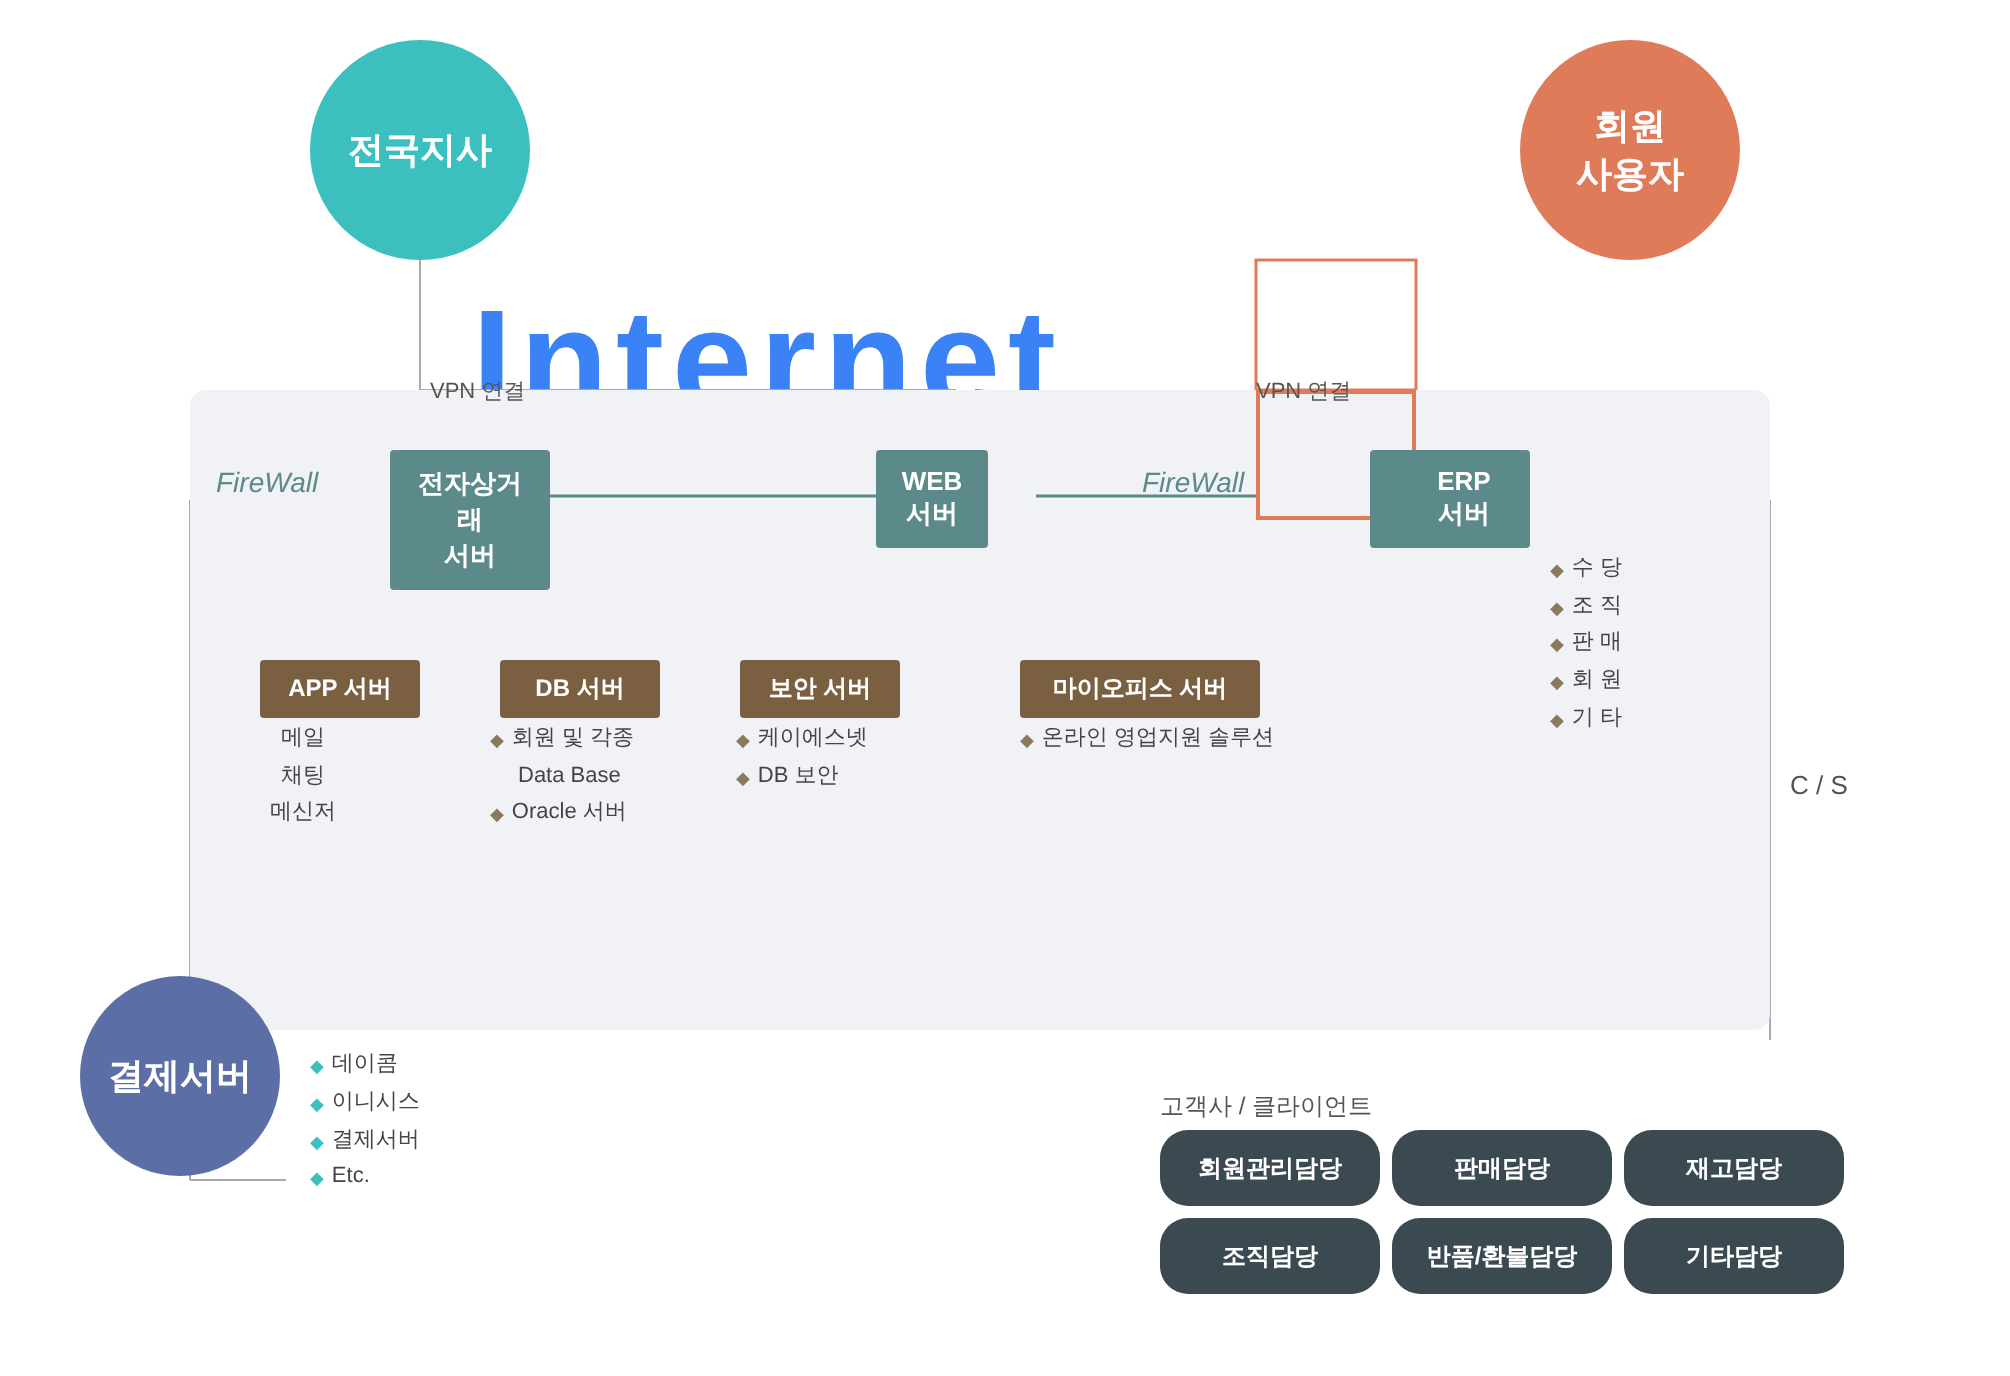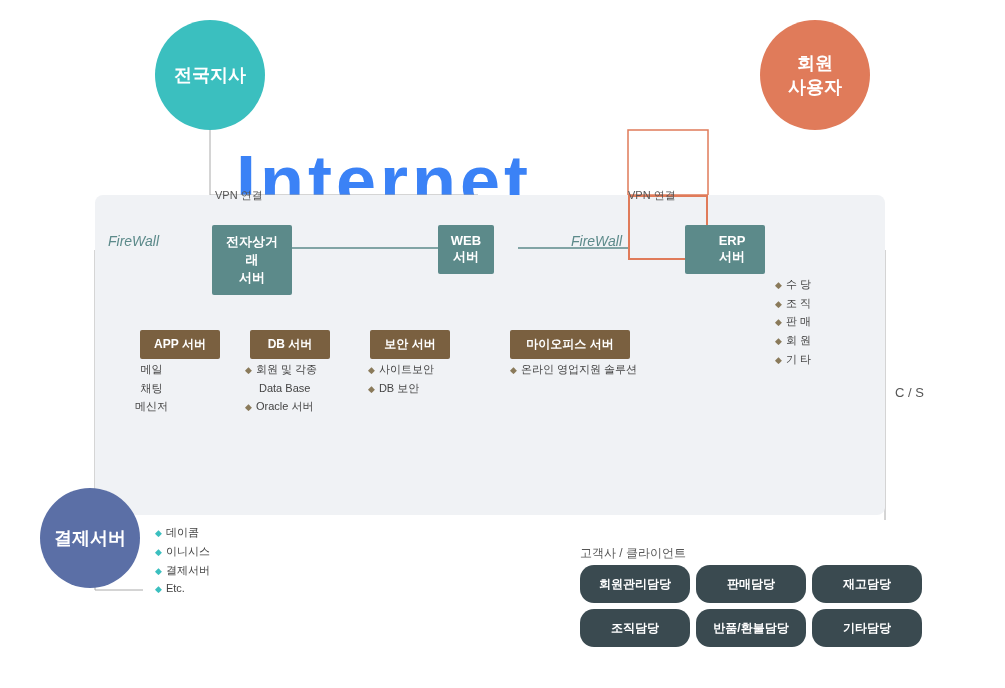--- a/index.html
+++ b/index.html
@@ -80,21 +80,21 @@
       font-size: 13px;
       font-weight: bold;
       text-align: center;
       padding: 8px 12px;
       border-radius: 2px;
       z-index: 5;
     }
 
     .server-denshi {
       top: 225px;
-      left: 212px;
+      left: 195px;
       width: 80px;
     }
     .server-web {
       top: 225px;
       left: 438px;
       width: 56px;
     }
     .server-erp {
       top: 225px;
       left: 685px;
@@ -112,21 +112,20 @@
       text-align: center;
       padding: 6px 10px;
       border-radius: 2px;
       z-index: 5;
     }
 
     .server-app {
       top: 330px;
       left: 130px;
       width: 80px;
-      margin-left: 10px;
     }
     .server-db {
       top: 330px;
       left: 250px;
       width: 80px;
     }
     .server-security {
       top: 330px;
       left: 370px;
       width: 80px;
@@ -374,21 +373,21 @@
   <div style="padding-left:14px;">Data Base</div>
   <div class="bullet-item">
     <span class="bullet-diamond">◆</span>
     <span>Oracle 서버</span>
   </div>
 </div>
 
 <div class="desc-area" style="top:360px; left:368px;">
   <div class="bullet-item">
     <span class="bullet-diamond">◆</span>
-    <span>사이트보안</span>
+    <span>케이에스넷</span>
   </div>
   <div class="bullet-item">
     <span class="bullet-diamond">◆</span>
     <span>DB 보안</span>
   </div>
 </div>
 
 <div class="desc-area" style="top:360px; left:510px;">
   <div class="bullet-item">
     <span class="bullet-diamond">◆</span>

